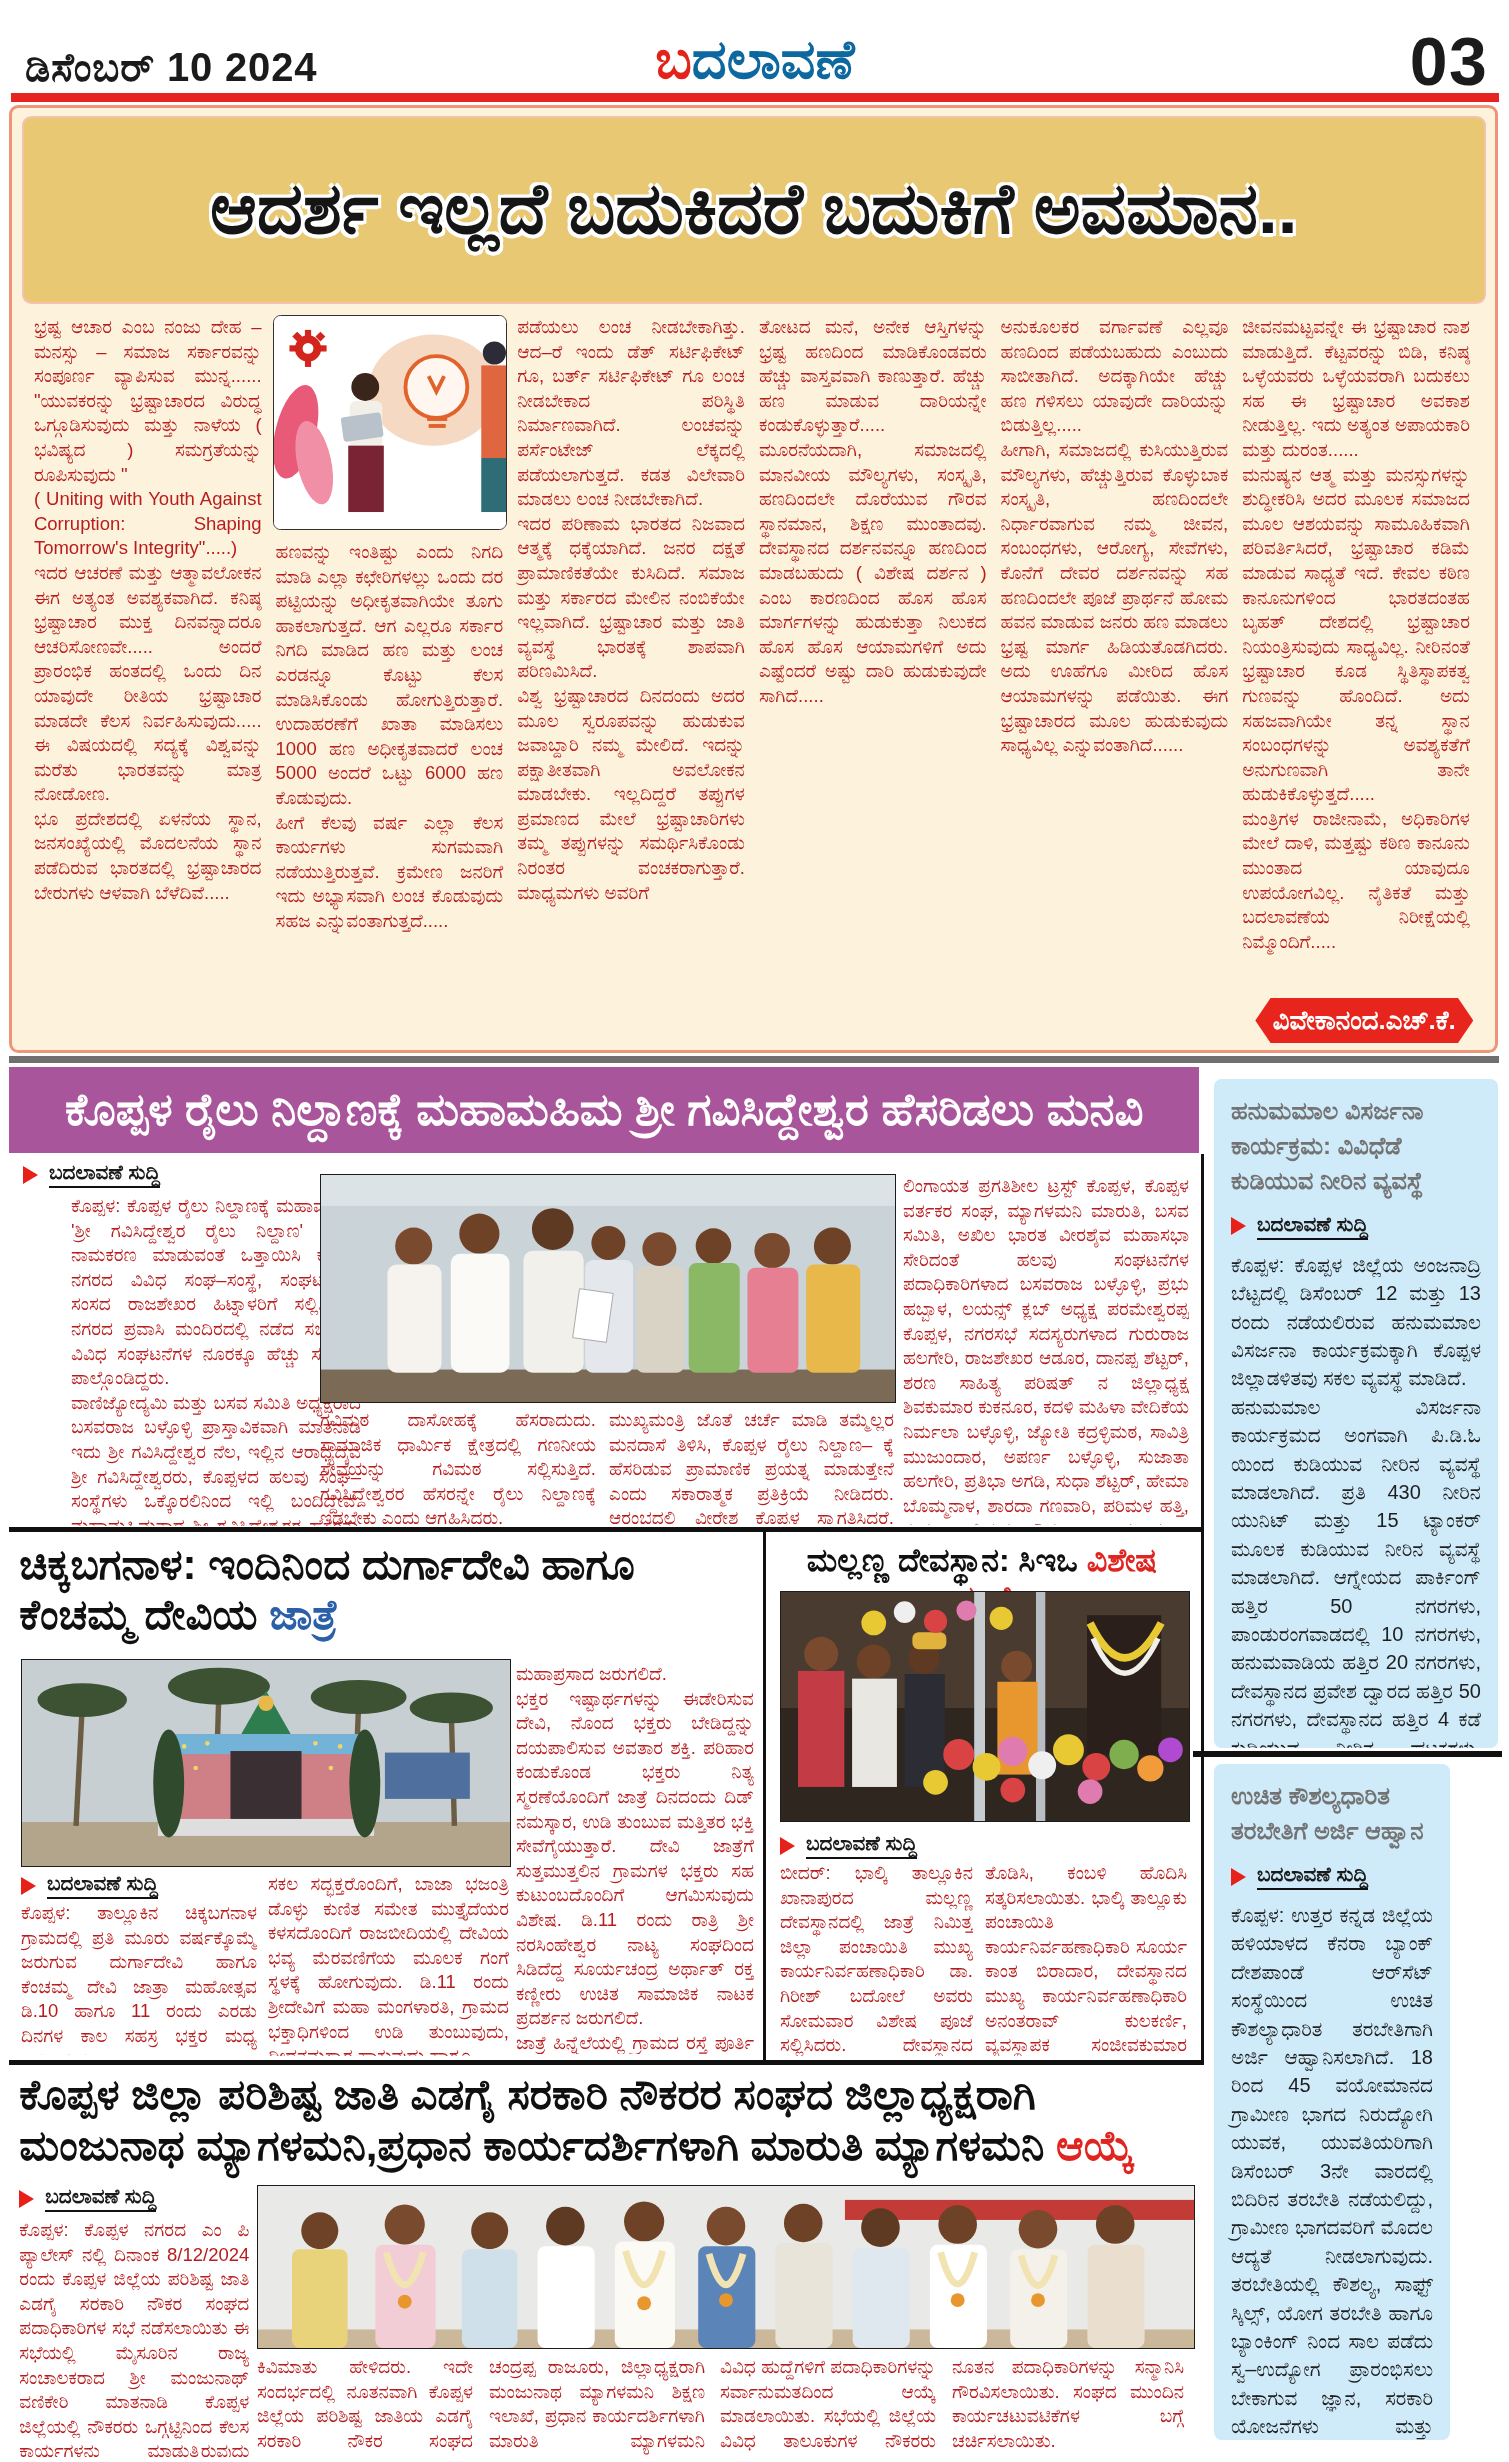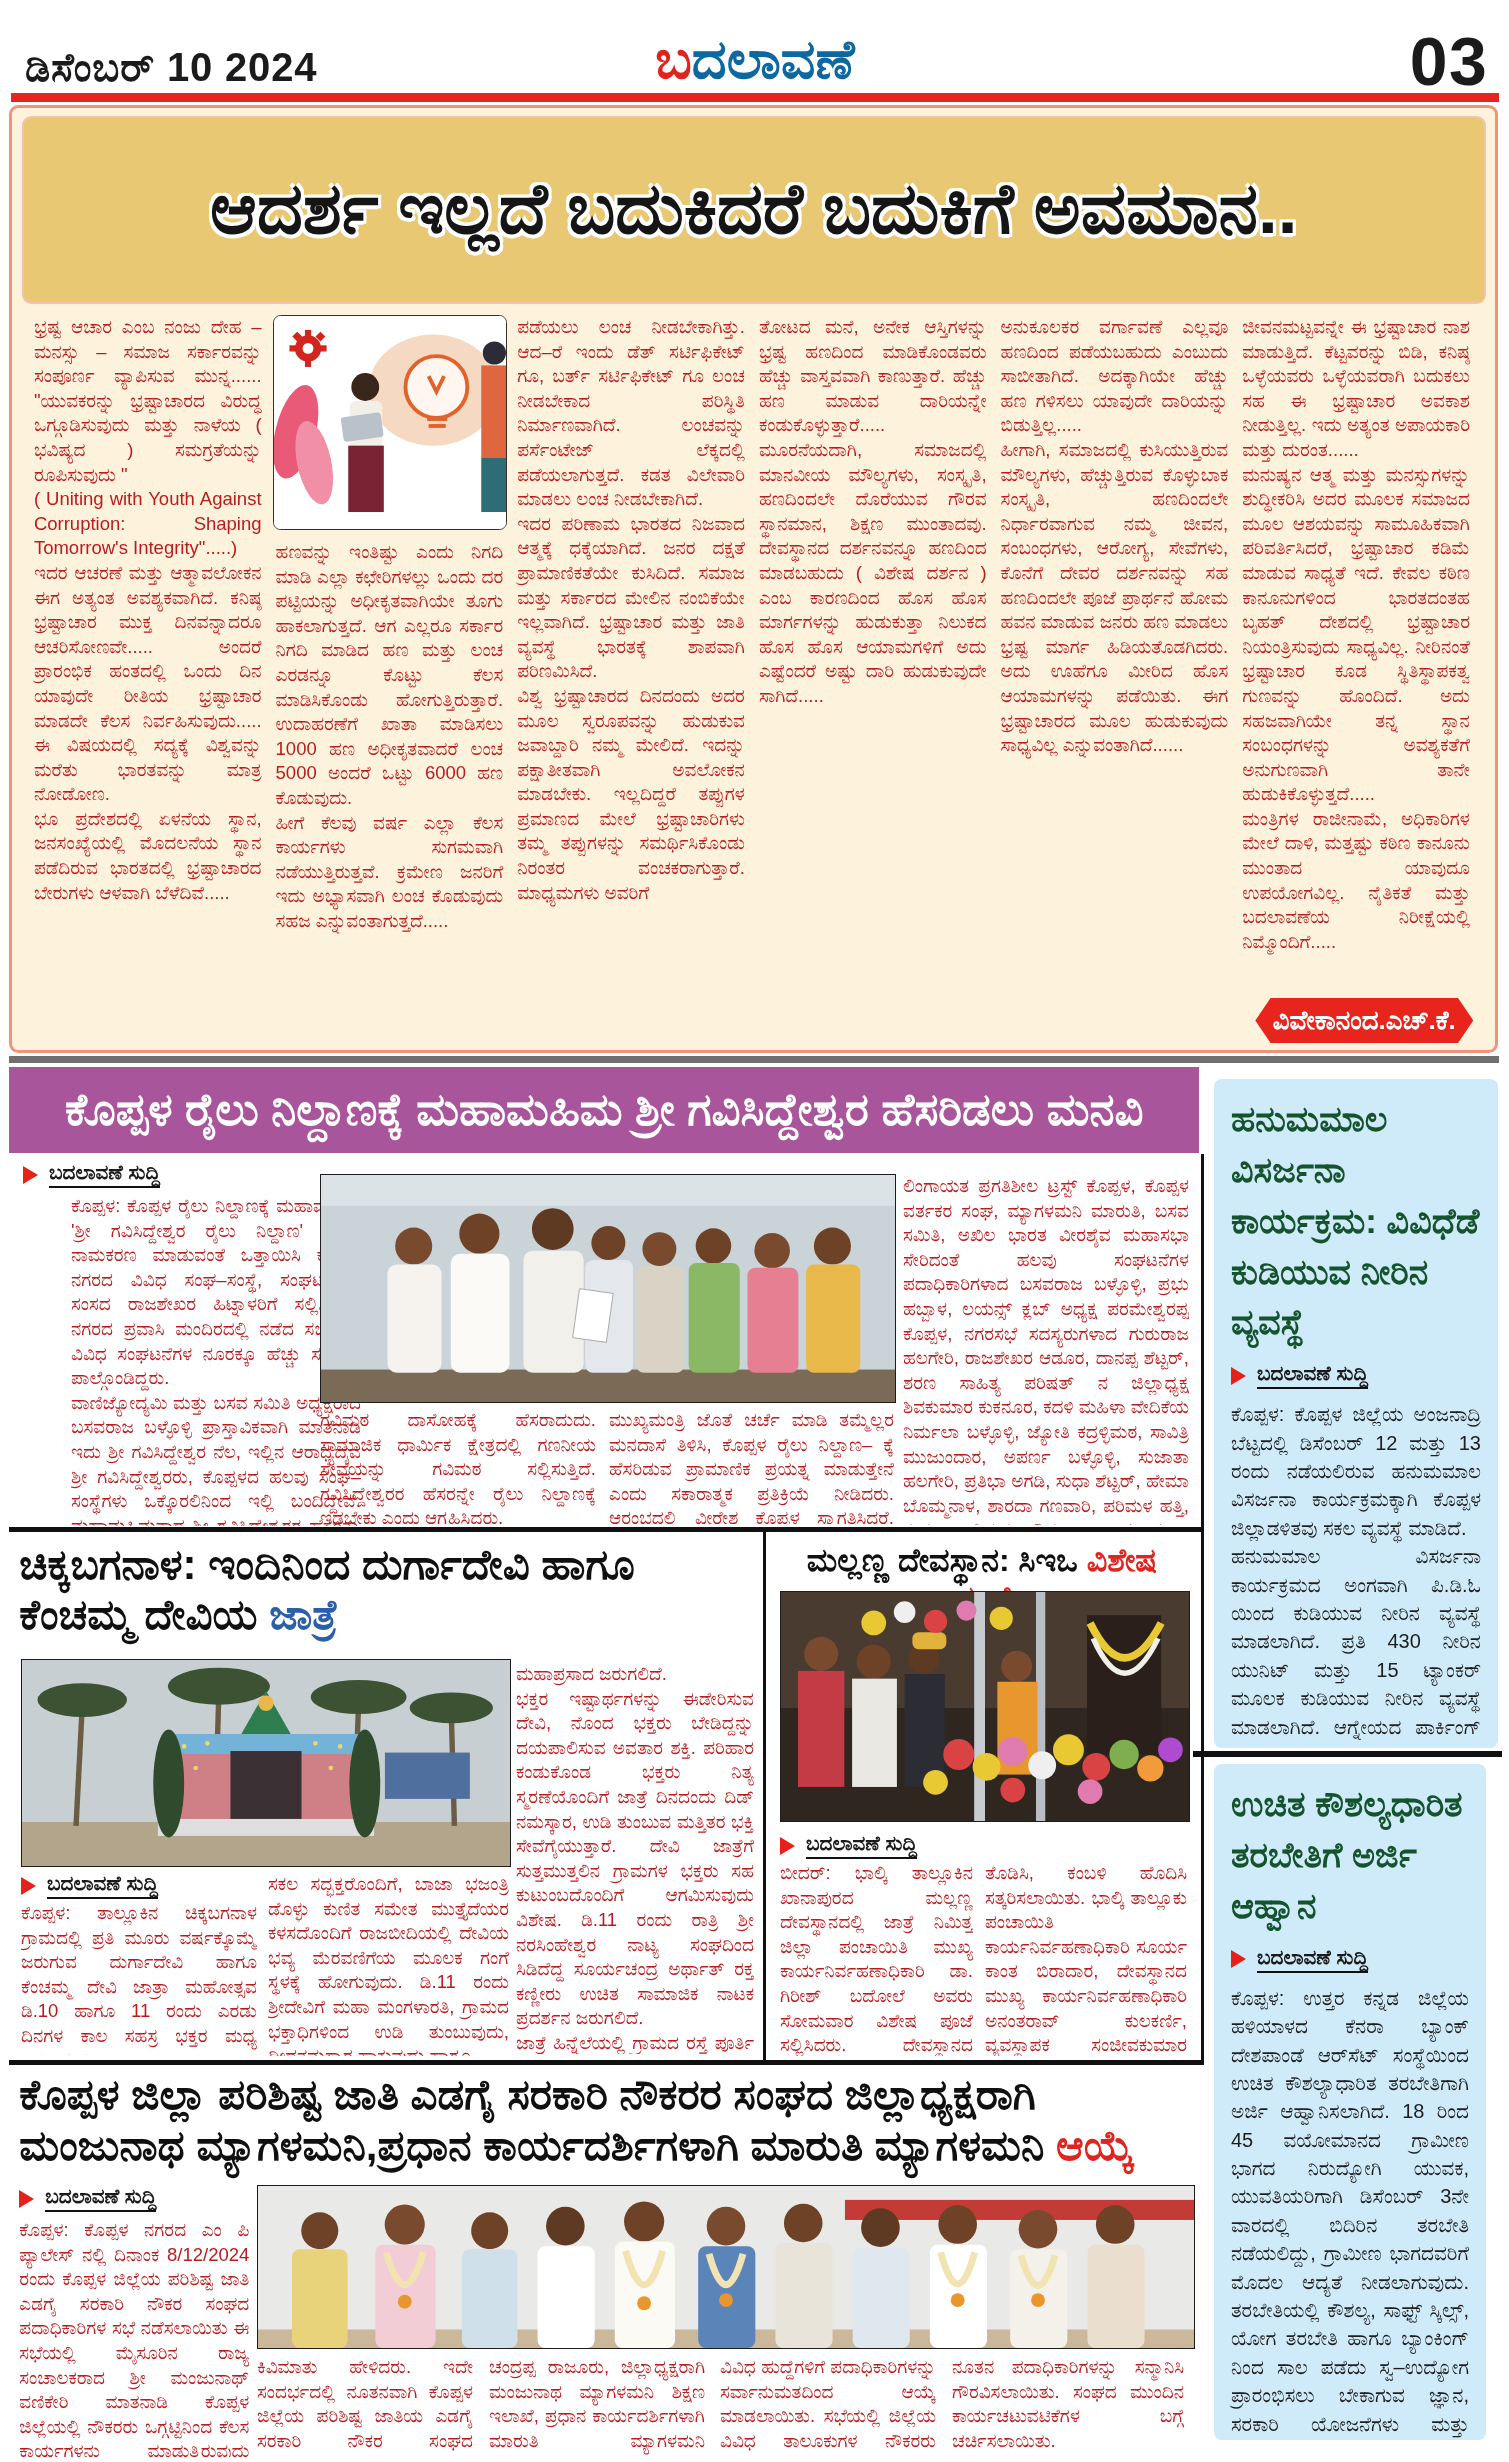--- a/index.html
+++ b/index.html
@@ -47,21 +47,21 @@
   .byline{display:flex;align-items:center;gap:11px;}
   .tri{width:0;height:0;border-left:15.4px solid #e8201a;border-top:9.3px solid transparent;
        border-bottom:9.3px solid transparent;}
   .byline-text{font-weight:bold;font-size:20px;border-bottom:2.3px solid #111;padding-bottom:2.3px;}
 
   .photo-frame{border:1.5px solid #1c1c1c;overflow:hidden;background:#cccccc;}
   .photo-frame svg{display:block;width:100%;height:100%;}
 
   
   .sb-box{background:#cfeaf8;border-radius:7.7px;padding:15.4px 17px;box-sizing:border-box;}
-  .sb-headline{font-size:35px;font-weight:800;line-height:1.45;color:#14532d;}
+  .sb-headline{font-size:24px;font-weight:800;line-height:1.45;color:#737373;}
 </style>
 </head>
 <body>
 
 <div id="page">
 
   <div class="abs date k" style="left:25px;top:45px;">ಡಿಸೆಂಬರ್ 10 2024</div>
   <div class="abs masthead k" style="left:0;right:0;top:28px;text-align:center;">
     <span class="m1">ಬ</span><span class="m2">ದಲಾವಣೆ</span>
   </div>
@@ -353,21 +353,21 @@
     <div class="byline" style="margin:14px 0 10.8px 0;">
       <span class="tri"></span>
       <span class="byline-text k">ಬದಲಾವಣೆ ಸುದ್ದಿ</span>
     </div>
     <div class="sb-txt just">ಕೊಪ್ಪಳ: ಕೊಪ್ಪಳ ಜಿಲ್ಲೆಯ ಅಂಜನಾದ್ರಿ ಬೆಟ್ಟದಲ್ಲಿ ಡಿಸೆಂಬರ್ 12 ಮತ್ತು 13 ರಂದು ನಡೆಯಲಿರುವ ಹನುಮಮಾಲ ವಿಸರ್ಜನಾ ಕಾರ್ಯಕ್ರಮಕ್ಕಾಗಿ ಕೊಪ್ಪಳ ಜಿಲ್ಲಾಡಳಿತವು ಸಕಲ ವ್ಯವಸ್ಥೆ ಮಾಡಿದೆ.
 ಹನುಮಮಾಲ ವಿಸರ್ಜನಾ ಕಾರ್ಯಕ್ರಮದ ಅಂಗವಾಗಿ ಪಿ.ಡಿ.ಓ ಯಿಂದ ಕುಡಿಯುವ ನೀರಿನ ವ್ಯವಸ್ಥೆ ಮಾಡಲಾಗಿದೆ. ಪ್ರತಿ 430 ನೀರಿನ ಯುನಿಟ್ ಮತ್ತು 15 ಟ್ಯಾಂಕರ್ ಮೂಲಕ ಕುಡಿಯುವ ನೀರಿನ ವ್ಯವಸ್ಥೆ ಮಾಡಲಾಗಿದೆ. ಆಗ್ನೇಯದ ಪಾರ್ಕಿಂಗ್ ಹತ್ತಿರ 50 ನಗರಗಳು, ಪಾಂಡುರಂಗವಾಡದಲ್ಲಿ 10 ನಗರಗಳು, ಹನುಮವಾಡಿಯ ಹತ್ತಿರ 20 ನಗರಗಳು, ದೇವಸ್ಥಾನದ ಪ್ರವೇಶ ದ್ವಾರದ ಹತ್ತಿರ 50 ನಗರಗಳು, ದೇವಸ್ಥಾನದ ಹತ್ತಿರ 4 ಕಡೆ ಕುಡಿಯುವ ನೀರಿನ ಘಟಕಗಳು, ಗಂಗಾವತಿ ಮತ್ತು ಕೊಪ್ಪಳ ತಾಲೂಕಿನ ವಿವಿಧ ಗ್ರಾ.ಪಂ.ಯಿಂದ ಕುಡಿಯುವ ನೀರಿನ ವ್ಯವಸ್ಥೆಯನ್ನು ಮಾಡಲಾಗಿದೆ ಎಂದು ಕೊಪ್ಪಳ ಜಿಲ್ಲಾಡಳಿತದ ಪ್ರಕಟಣೆ ತಿಳಿಸಿದೆ.</div>
   </div>
 
   <div class="abs black" style="left:1193px;top:1751px;width:309px;height:6.2px;"></div>
 
-  <div class="abs sb-box" style="left:1214px;top:1764px;width:272px;height:676px;overflow:hidden;">
+  <div class="abs sb-box" style="left:1214px;top:1764px;width:236px;height:676px;overflow:hidden;">
     <div class="sb-headline">ಉಚಿತ ಕೌಶಲ್ಯಧಾರಿತ ತರಬೇತಿಗೆ ಅರ್ಜಿ ಆಹ್ವಾನ</div>
     <div class="byline" style="margin:14px 0 10.8px 0;">
       <span class="tri"></span>
       <span class="byline-text k">ಬದಲಾವಣೆ ಸುದ್ದಿ</span>
     </div>
     <div class="sb-txt just">ಕೊಪ್ಪಳ: ಉತ್ತರ ಕನ್ನಡ ಜಿಲ್ಲೆಯ ಹಳಿಯಾಳದ ಕೆನರಾ ಬ್ಯಾಂಕ್ ದೇಶಪಾಂಡೆ ಆರ್‌ಸೆಟ್ ಸಂಸ್ಥೆಯಿಂದ ಉಚಿತ ಕೌಶಲ್ಯಾಧಾರಿತ ತರಬೇತಿಗಾಗಿ ಅರ್ಜಿ ಆಹ್ವಾನಿಸಲಾಗಿದೆ. 18 ರಿಂದ 45 ವಯೋಮಾನದ ಗ್ರಾಮೀಣ ಭಾಗದ ನಿರುದ್ಯೋಗಿ ಯುವಕ, ಯುವತಿಯರಿಗಾಗಿ ಡಿಸೆಂಬರ್ 3ನೇ ವಾರದಲ್ಲಿ ಬಿದಿರಿನ ತರಬೇತಿ ನಡೆಯಲಿದ್ದು, ಗ್ರಾಮೀಣ ಭಾಗದವರಿಗೆ ಮೊದಲ ಆದ್ಯತೆ ನೀಡಲಾಗುವುದು. ತರಬೇತಿಯಲ್ಲಿ ಕೌಶಲ್ಯ, ಸಾಫ್ಟ್ ಸ್ಕಿಲ್ಸ್, ಯೋಗ ತರಬೇತಿ ಹಾಗೂ ಬ್ಯಾಂಕಿಂಗ್ ನಿಂದ ಸಾಲ ಪಡೆದು ಸ್ವ–ಉದ್ಯೋಗ ಪ್ರಾರಂಭಿಸಲು ಬೇಕಾಗುವ ಜ್ಞಾನ, ಸರಕಾರಿ ಯೋಜನೆಗಳು ಮತ್ತು ಯೋಜನಾ ವರದಿ ತಯಾರಿಕೆ ಇನ್ನೇತರ ಮಾಹಿತಿಯನ್ನು ಉಚಿತವಾಗಿ ನೀಡಲಾಗುವುದು.
 ತರಬೇತಿಯಲ್ಲಿ ಭಾಗವಹಿಸಲು ಇಚ್ಛಿಸುವ ಆಸಕ್ತರು ನಿರ್ದೇಶಕರು, ಕೆನರಾ ಬ್ಯಾಂಕ್ ದೇಶಪಾಂಡೆ ಆರ್‌ಸೆಟ್ ಸಂಸ್ಥೆ, ಹಳಿಯಾಳ, ಉತ್ತರ ಕನ್ನಡ ಜಿಲ್ಲೆ ಈ ವಿಳಾಸಕ್ಕೆ, ದೂ.ಸಂ : 8970145354, 9483485489, 9482188780 ಗೆ ಸಂಪರ್ಕಿಸಬಹುದು ಎಂದು ಸಂಸ್ಥೆಯ ಪ್ರಕಟಣೆ ತಿಳಿಸಿದೆ.</div>
   </div>
 
 </div>

